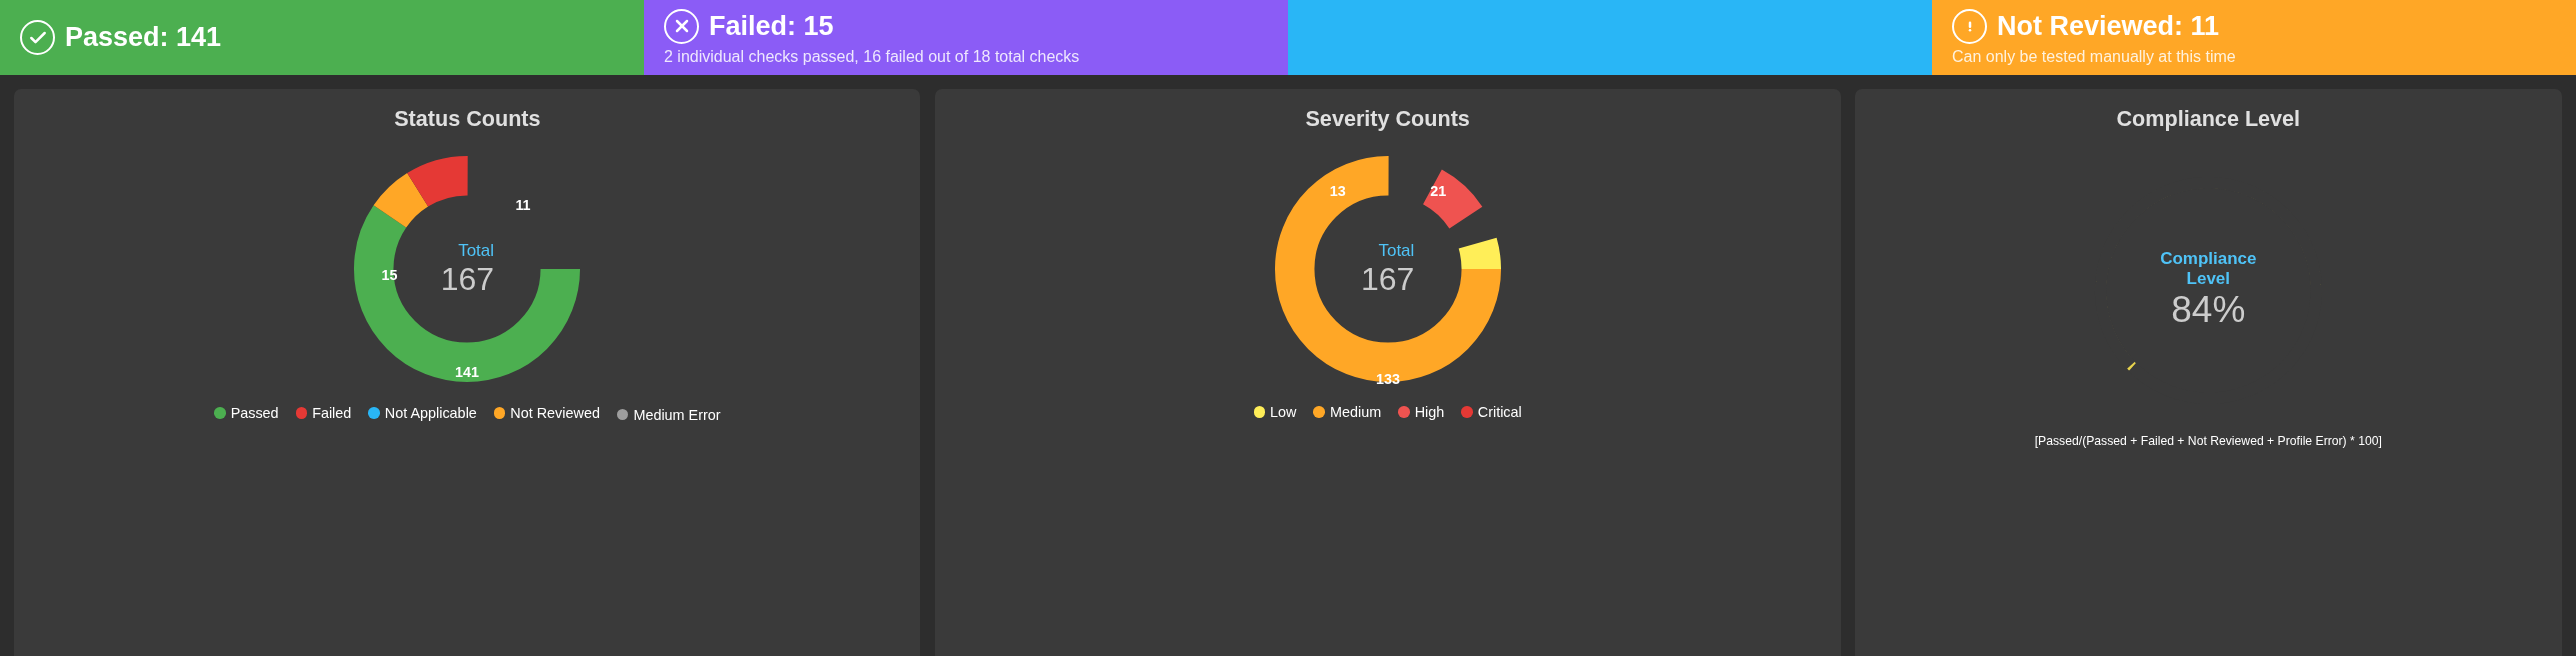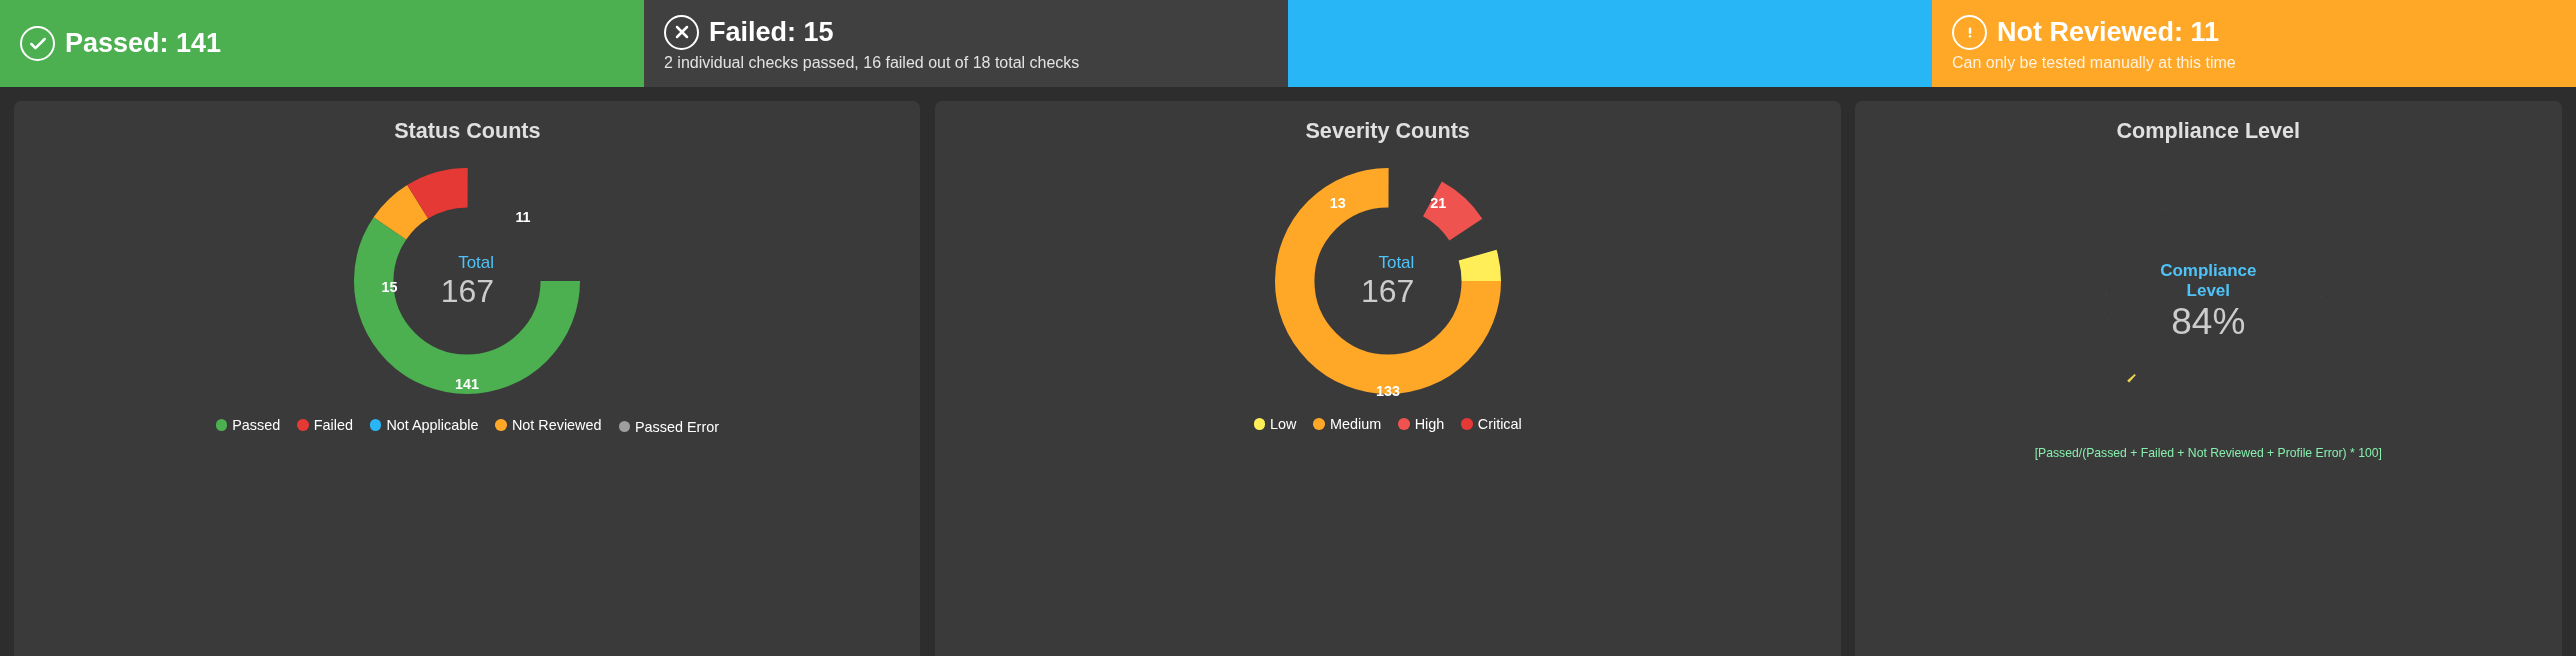--- a/index.html
+++ b/index.html
@@ -7,21 +7,21 @@
       background: #2d2d2d;
       font-family: Arial, sans-serif;
       color: #fff;
       width: 2576px;
       height: 657px;
       overflow: hidden;
     }
 
     .top-bar {
       display: flex;
-      height: 87px;
+      height: 75px;
     }
 
     .top-card {
       flex: 1;
       display: flex;
       flex-direction: column;
       justify-content: center;
       padding: 13px 20px;
     }
 
@@ -34,21 +34,21 @@
       color: #fff;
     }
 
     .top-card-sub {
       font-size: 16px;
       color: rgba(255,255,255,0.85);
       margin-top: 4.3px;
     }
 
     .card-green { background: #4caf50; }
-    .card-red { background: #404040; }
+    .card-red { background: #8b5cf6; }
     .card-blue { background: #29b6f6; }
     .card-orange { background: #ffa726; }
 
     .icon-circle {
       width: 35px;
       height: 35px;
       border-radius: 50%;
       border: 2.2px solid #fff;
       display: flex;
       align-items: center;
@@ -154,21 +154,21 @@
       font-weight: bold;
     }
 
     .compliance-value {
       font-size: 37px;
       color: #ccc;
     }
 
     .compliance-formula {
       font-size: 12.2px;
-      color: #86efac;
+      color: #ffffff;
       text-align: center;
       margin-top: 7.2px;
       padding: 0 7.2px;
     }
   </style>
 </head>
 <body>
 
 <div class="top-bar">
 
@@ -247,21 +247,21 @@
       <div class="legend-item">
         <div class="legend-dot" style="background:#29b6f6;"></div>
         <span>Not Applicable</span>
       </div>
       <div class="legend-item">
         <div class="legend-dot" style="background:#ffa726;"></div>
         <span>Not Reviewed</span>
       </div>
       <div class="legend-item" style="margin-top: 2.9px;">
         <div class="legend-dot" style="background:#9e9e9e;"></div>
-        <span>Passed Error</span>
+        <span>Medium Error</span>
       </div>
     </div>
   </div>
 
   <div class="chart-panel panel-severity">
     <div class="chart-title">Severity Counts</div>
     <div class="donut-container">
       <svg width="244" height="244" viewBox="0 0 340 340">
 
         <circle cx="170" cy="170" r="130" fill="none" stroke="#ef5350" stroke-width="55" stroke-dasharray="63.57 816.81" stroke-dashoffset="204.2"></circle>

